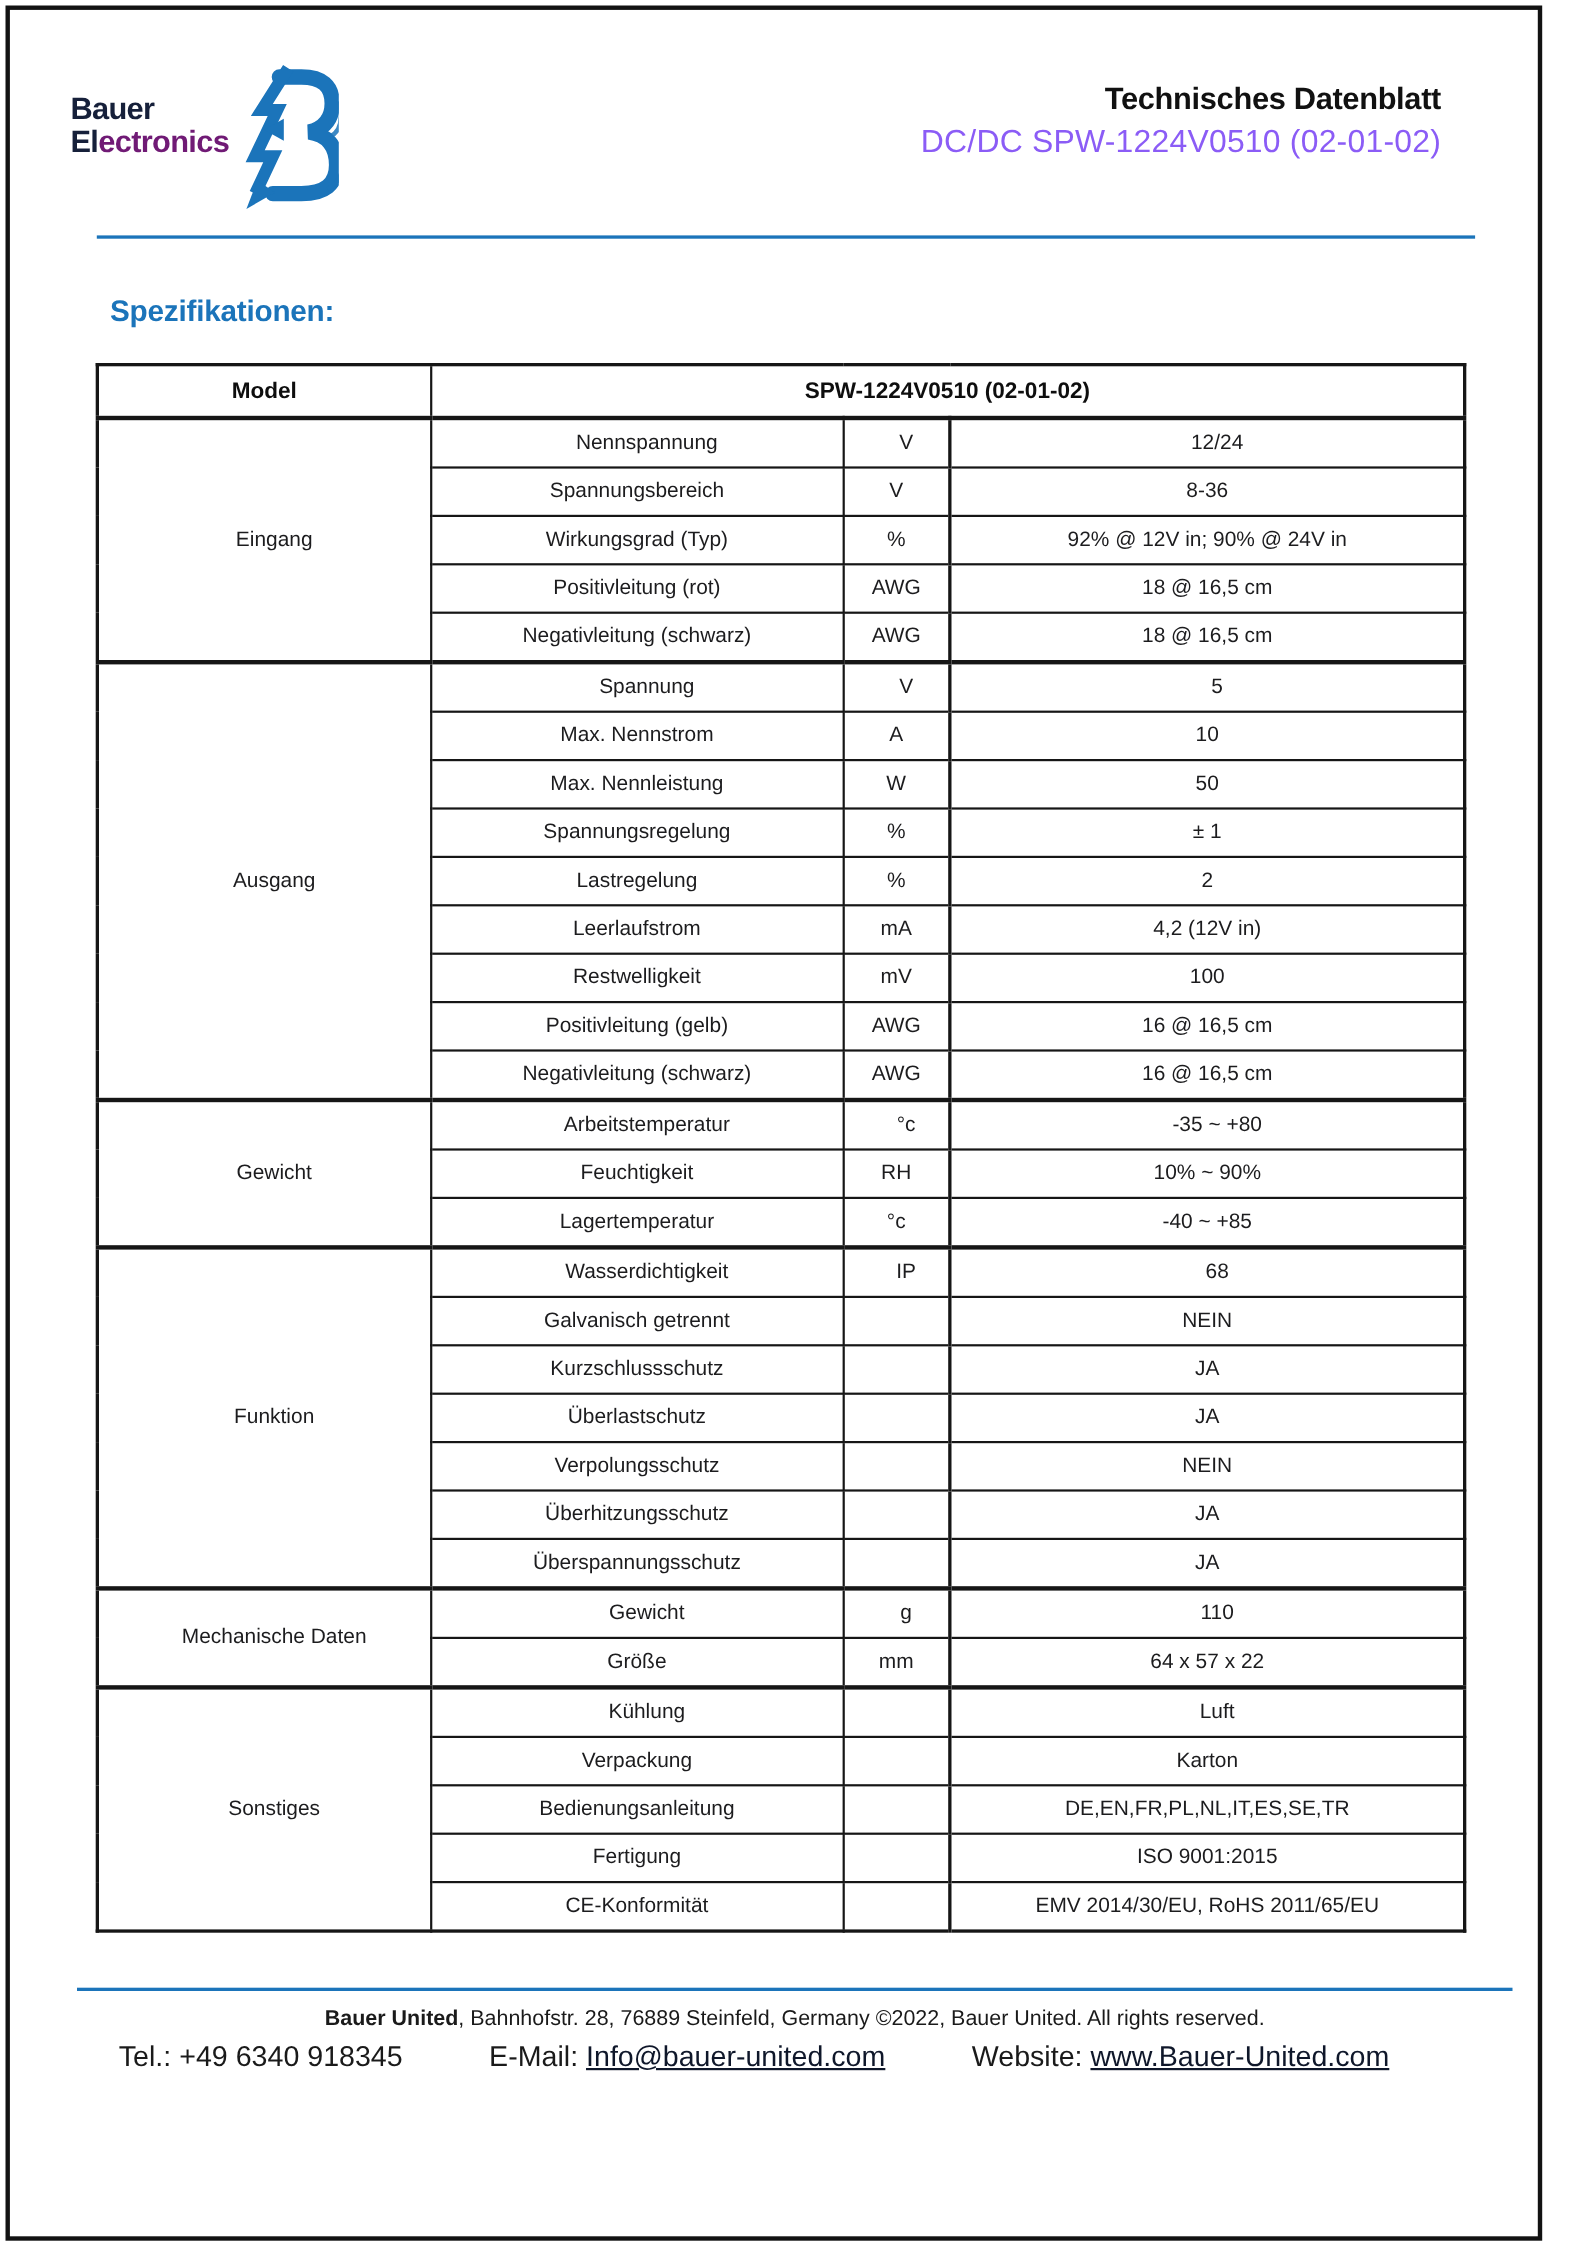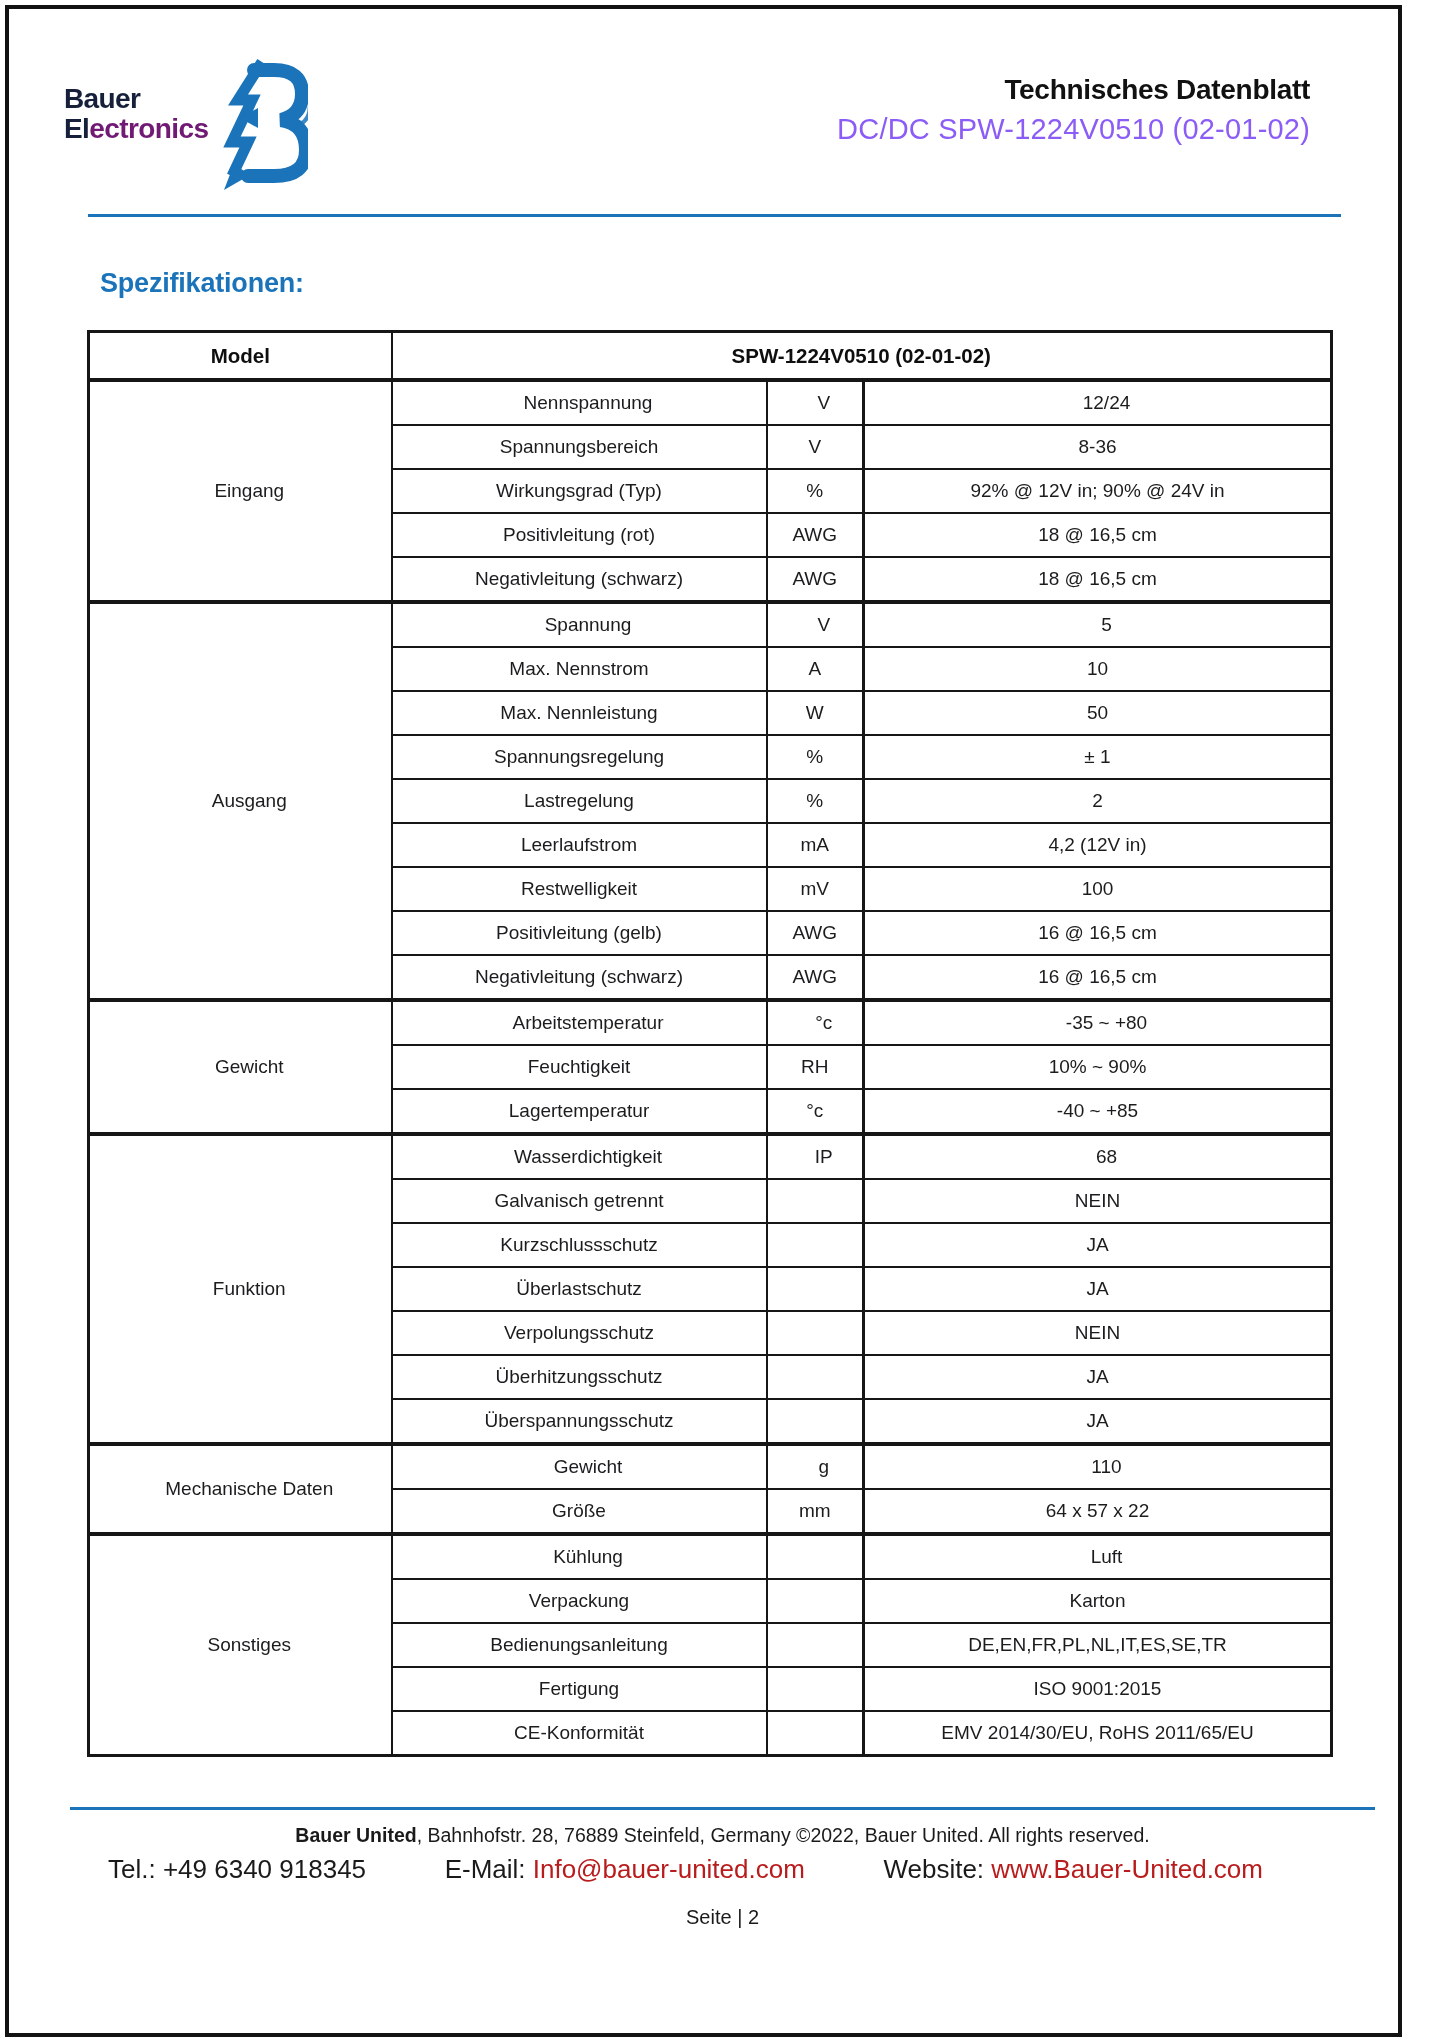--- a/index.html
+++ b/index.html
@@ -34,21 +34,21 @@
   .unit-cell{font-size:18.5px;}
   .value-cell{border-left:3px solid #161616 !important;}
 
   
   .rule-bottom{left:70px;top:1807px;width:1305px;}
   .footer-line1{position:absolute;left:0;top:1824px;width:1445px;text-align:center;font-size:19.5px;color:#1a1a1a;}
   .footer-line1 b{font-weight:800;}
   .footer-line2{position:absolute;left:0;top:1854px;width:1445px;box-sizing:border-box;
                 padding-left:108px;padding-right:182px;display:flex;justify-content:space-between;
                 font-size:26px;color:#1a1a1a;}
-  .footer-link{color:#b91c1c;cursor:pointer;}
+  .footer-link{color:#0f172a;text-decoration:underline;cursor:pointer;}
   .page-number{position:absolute;left:0;top:1906px;width:1445px;text-align:center;font-size:20px;color:#1a1a1a;}
 </style>
 </head>
 <body>
 
 <div class="page">
   <div class="frame"></div>
 
   <div class="logo-text">
     <div class="logo-line1">Bauer</div>
@@ -249,14 +249,13 @@
 
   <div class="rule rule-bottom"></div>
   <div class="footer-line1">
     <b>Bauer United</b><span>, Bahnhofstr. 28, 76889 Steinfeld, Germany ©2022, Bauer United. All rights reserved.</span>
   </div>
   <div class="footer-line2">
     <span>Tel.: +49 6340 918345</span>
     <span><span>E-Mail: </span><a class="footer-link">Info@bauer-united.com</a></span>
     <span><span>Website: </span><a class="footer-link">www.Bauer-United.com</a></span>
   </div>
-  <div class="page-number">Seite | 2</div>
 </div>
 
 </body></html>

